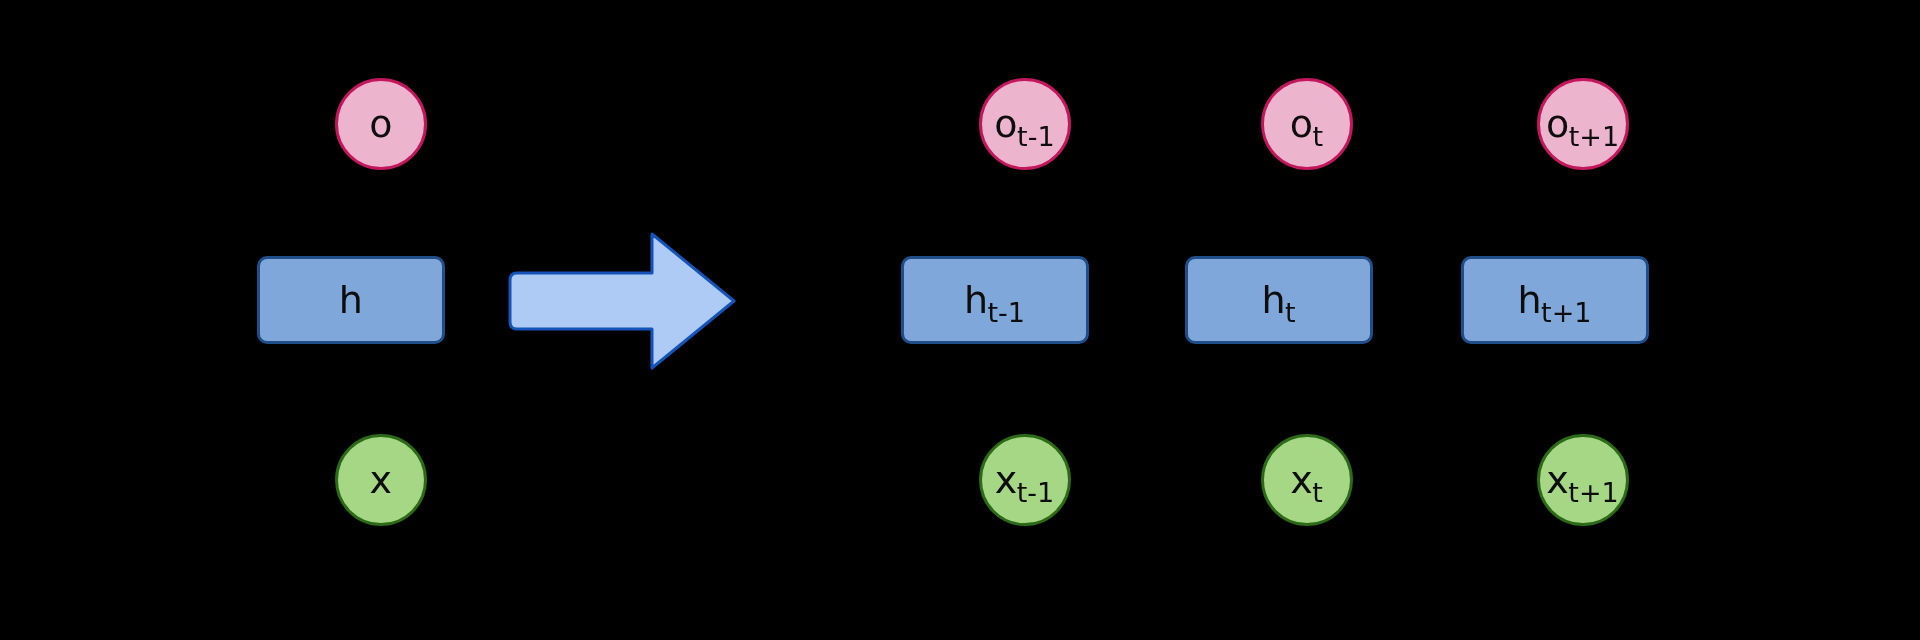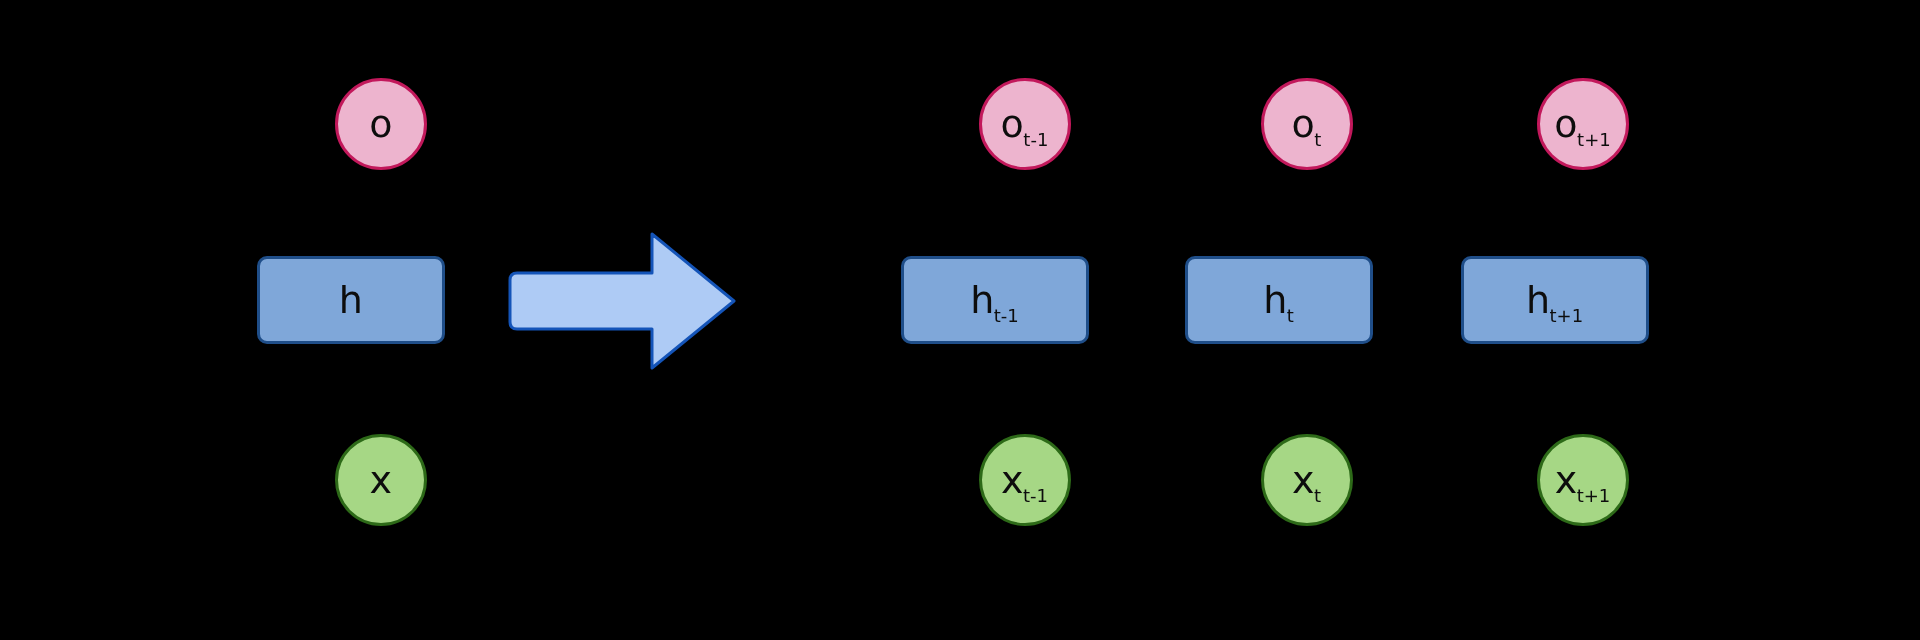--- a/index.html
+++ b/index.html
@@ -38,21 +38,21 @@
   .node-label {
     display: inline-flex;
     align-items: baseline;
     color: #0d0d0d;
     font-size: 38px;
     font-weight: 400;
     letter-spacing: 0.5px;
     white-space: nowrap;
   }
   .node-label .sub {
-    font-size: 18px;
+    font-size: 27px;
     position: relative;
     top: 9px;
     left: -1px;
     letter-spacing: 0px;
   }
 
   
   .arrow-wrap {
     position: absolute;
   }

